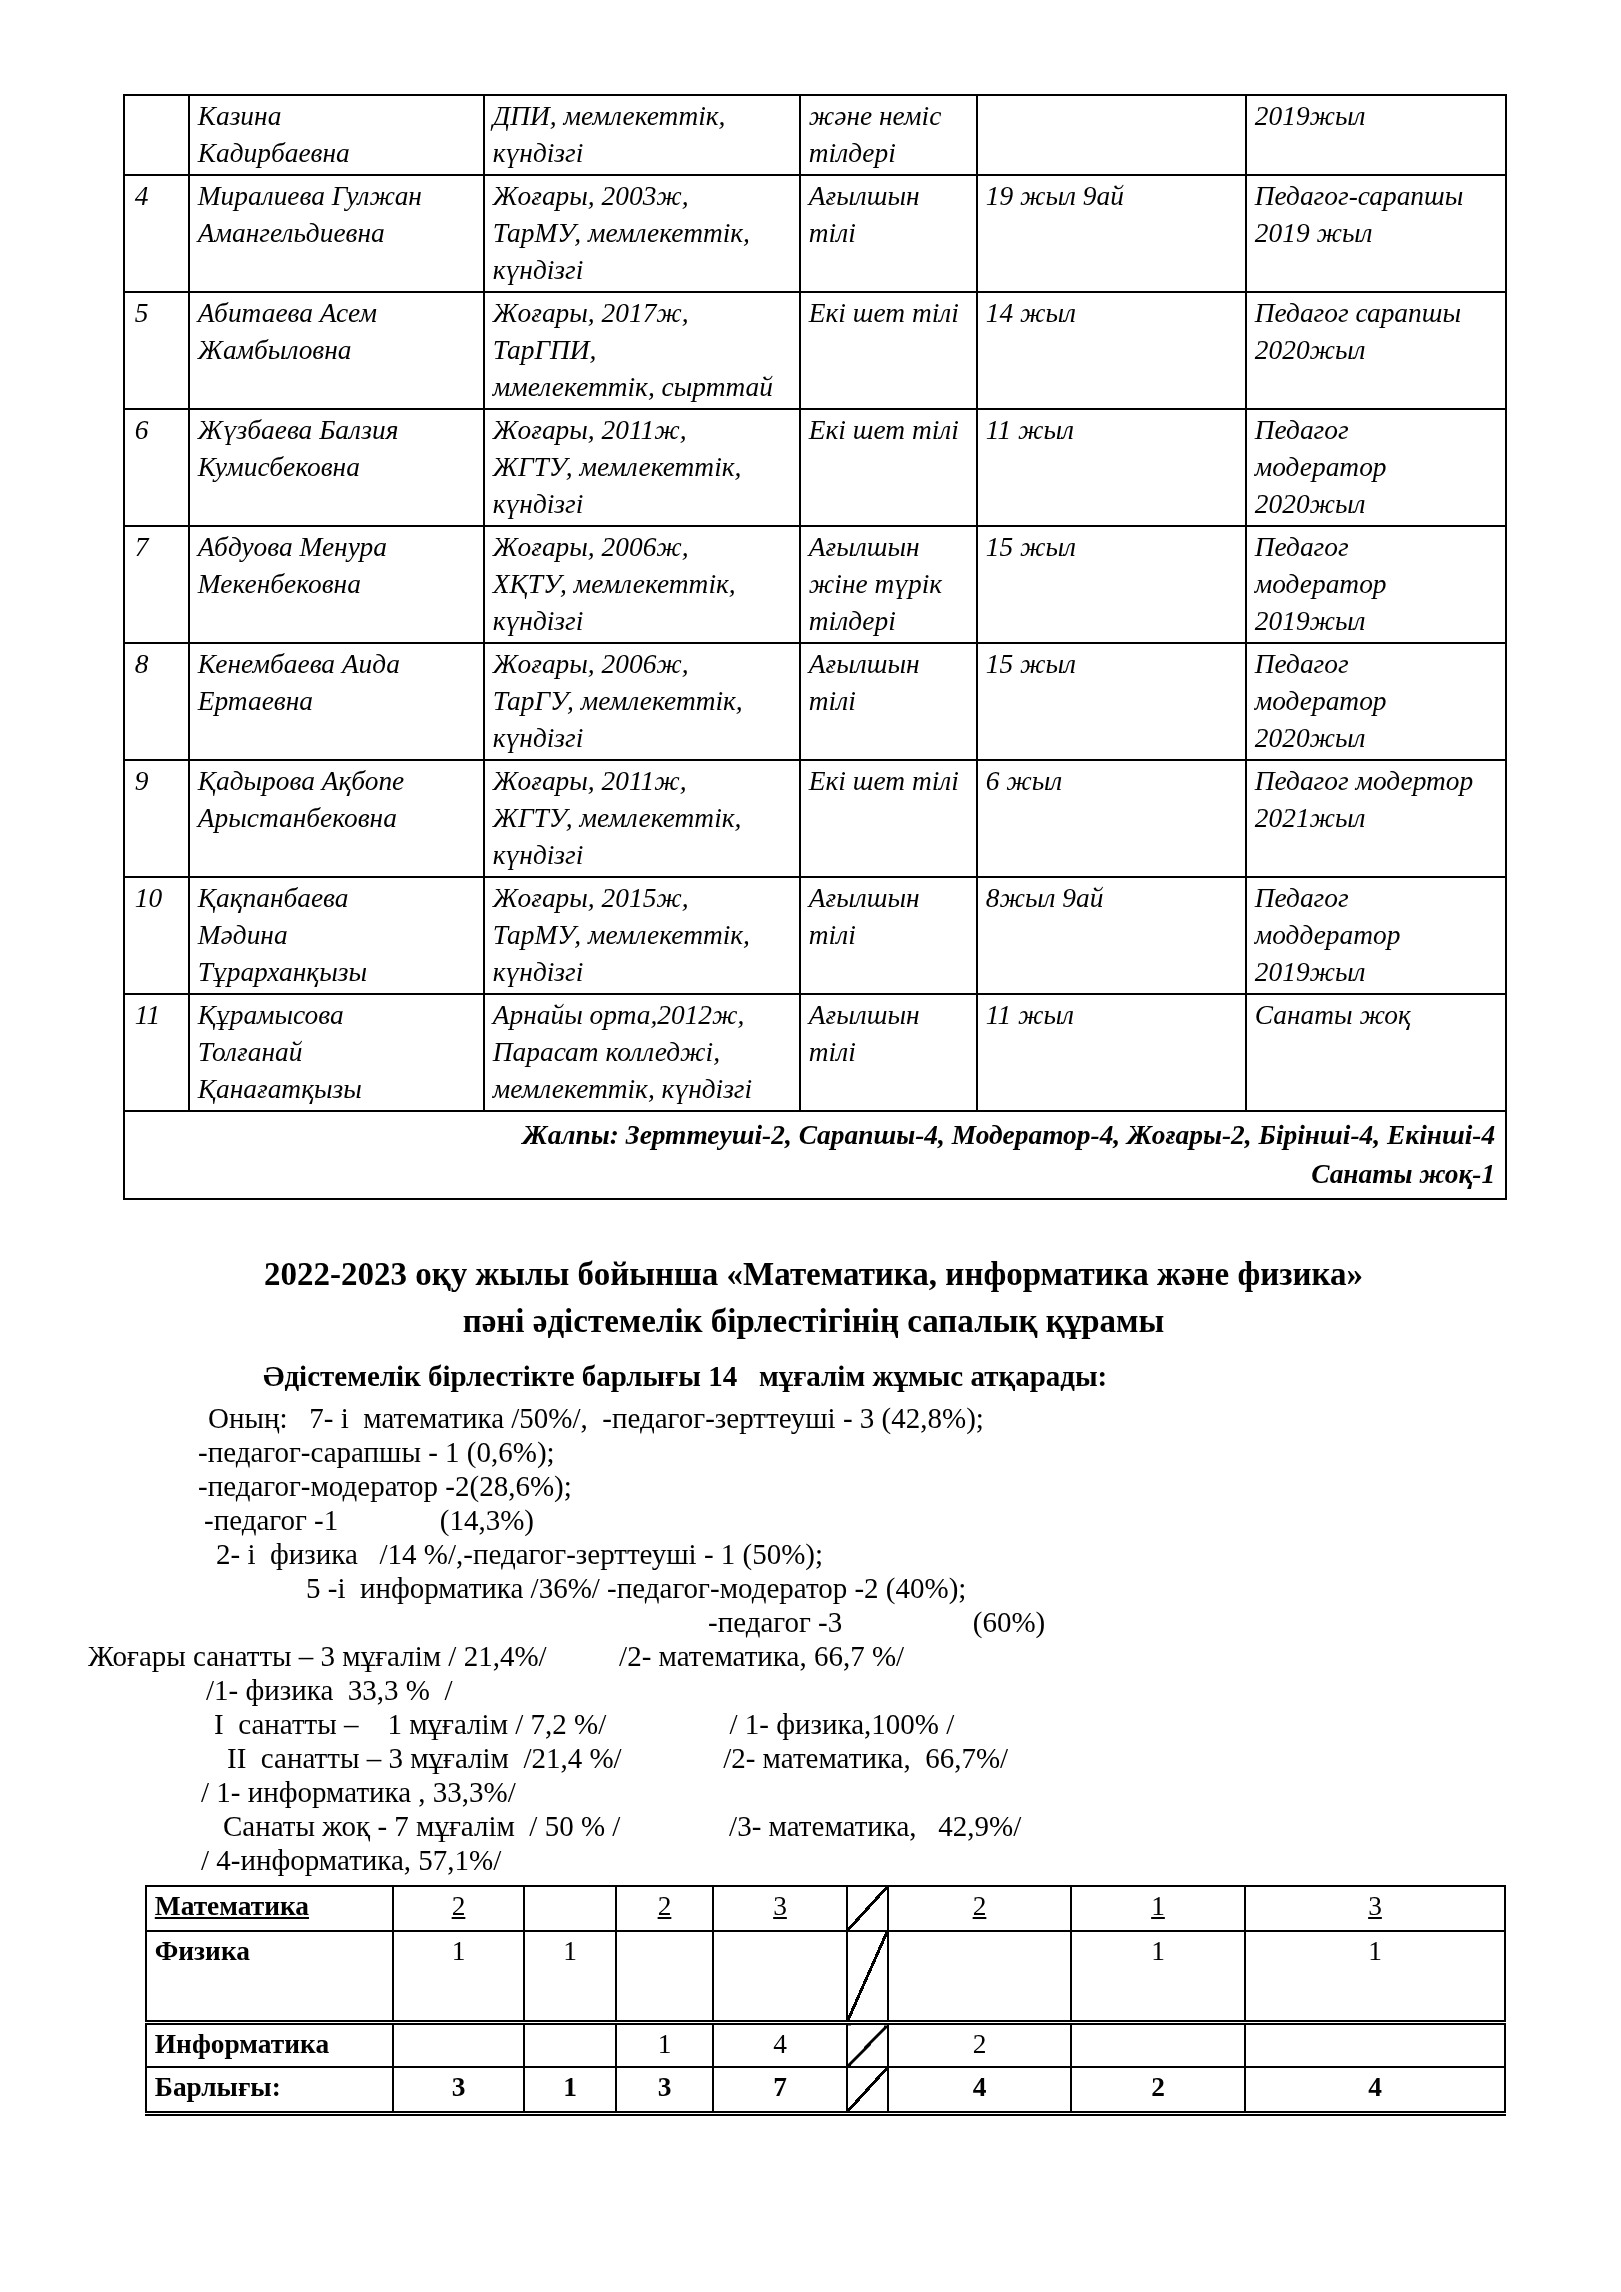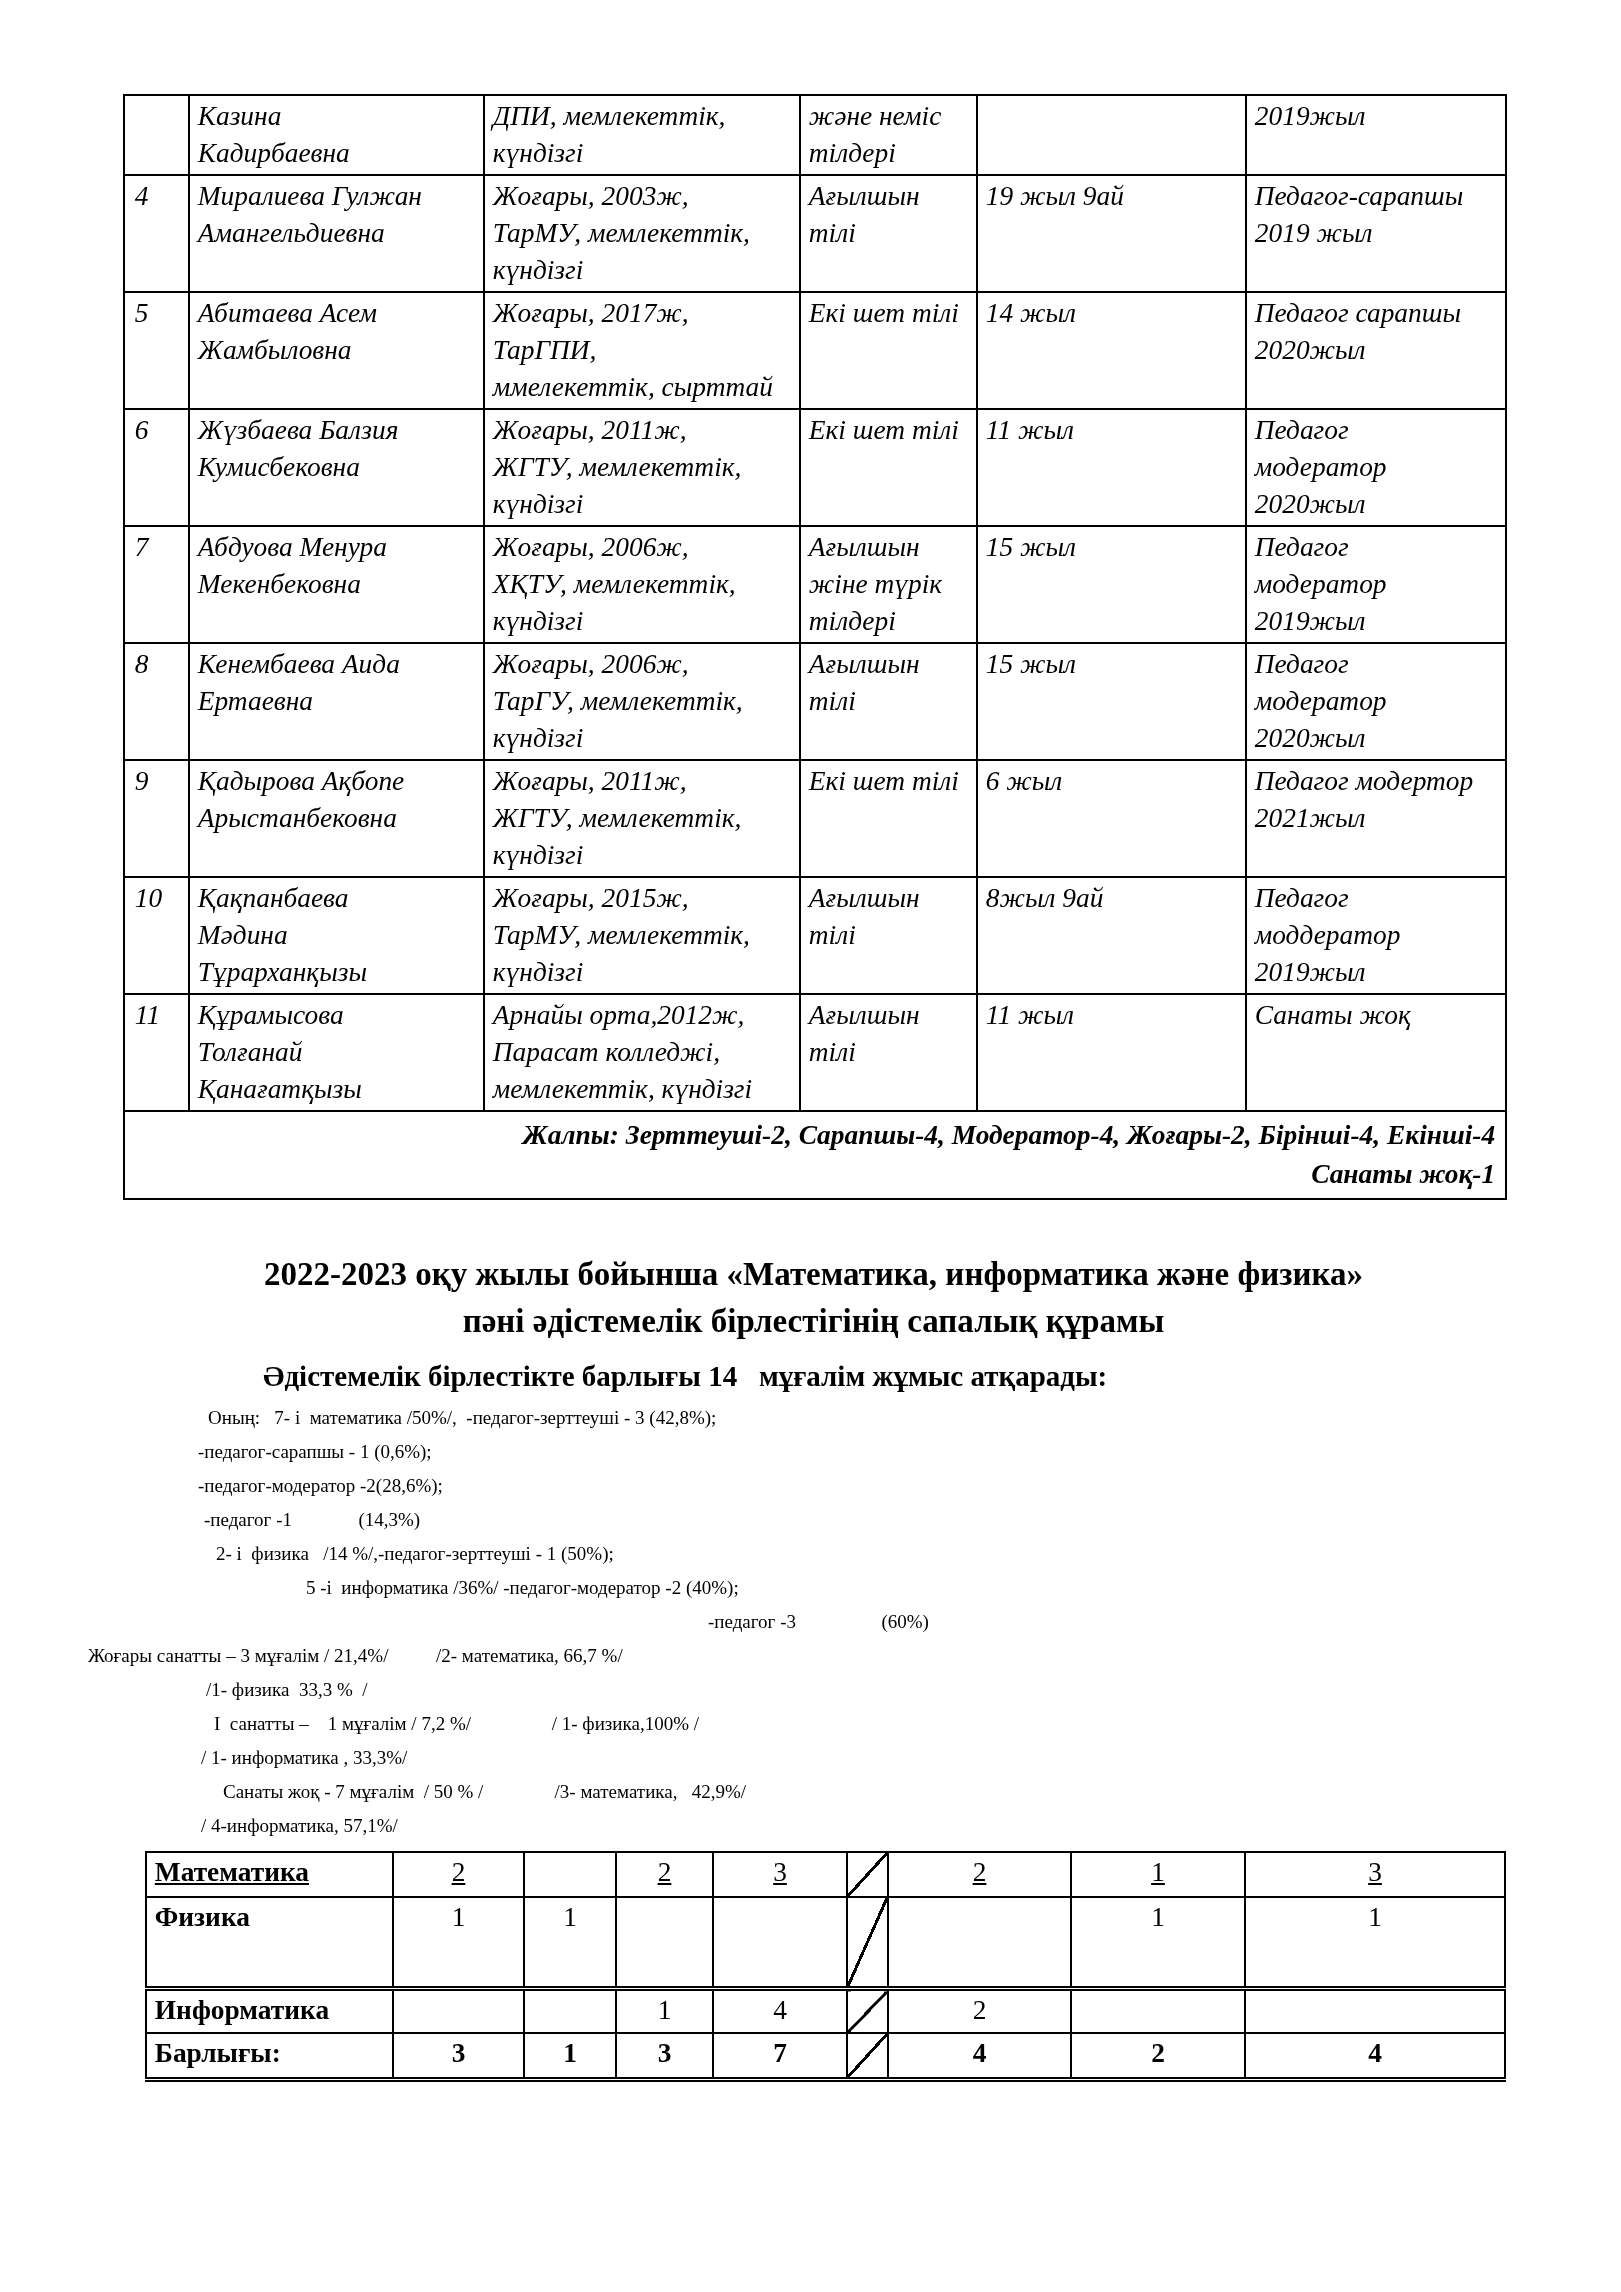--- a/index.html
+++ b/index.html
@@ -51,21 +51,21 @@
   .subheading{
     margin:13.7px 0 0 263px;
     font-weight:bold;
     font-size:29px;
     line-height:37px;
     white-space:pre-wrap;
   }
   
   .para{margin-top:5.9px;}
   .pline{
-    font-size:19px;
+    font-size:29px;
     line-height:34px;
     white-space:pre;
     overflow:hidden;
   }
   
   .bottom-table{
     margin:7.8px 0 0 145px;
     width:1360px;
     border:2.9px solid #000;
     border-bottom:5.9px double #000;
@@ -251,20 +251,21 @@
     <div class="pline" style="padding-left:198px">-педагог-сарапшы - 1 (0,6%);</div>
     <div class="pline" style="padding-left:198px">-педагог-модератор -2(28,6%);</div>
     <div class="pline" style="padding-left:204px">-педагог -1              (14,3%)</div>
     <div class="pline" style="padding-left:216px">2- і  физика   /14 %/,-педагог-зерттеуші - 1 (50%);</div>
     <div class="pline" style="padding-left:198px"></div>
     <div class="pline" style="padding-left:306px">5 -і  информатика /36%/ -педагог-модератор -2 (40%);</div>
     <div class="pline" style="padding-left:708px">-педагог -3                  (60%)</div>
     <div class="pline" style="padding-left:88px">Жоғары санатты – 3 мұғалім / 21,4%/          /2- математика, 66,7 %/</div>
     <div class="pline" style="padding-left:206px">/1- физика  33,3 %  /</div>
     <div class="pline" style="padding-left:214px">І  санатты –    1 мұғалім / 7,2 %/                 / 1- физика,100% /</div>
+    <div class="pline" style="padding-left:227px">ІІ  санатты – 3 мұғалім  /21,4 %/              /2- математика,  66,7%/</div>
     <div class="pline" style="padding-left:201px">/ 1- информатика , 33,3%/</div>
     <div class="pline" style="padding-left:223px">Санаты жоқ - 7 мұғалім  / 50 % /               /3- математика,   42,9%/</div>
     <div class="pline" style="padding-left:201px">/ 4-информатика, 57,1%/</div>
   </div>
 
   <table class="bottom-table">
     <colgroup>
       <col style="width:247px">
         <col style="width:131px">
         <col style="width:92px">

